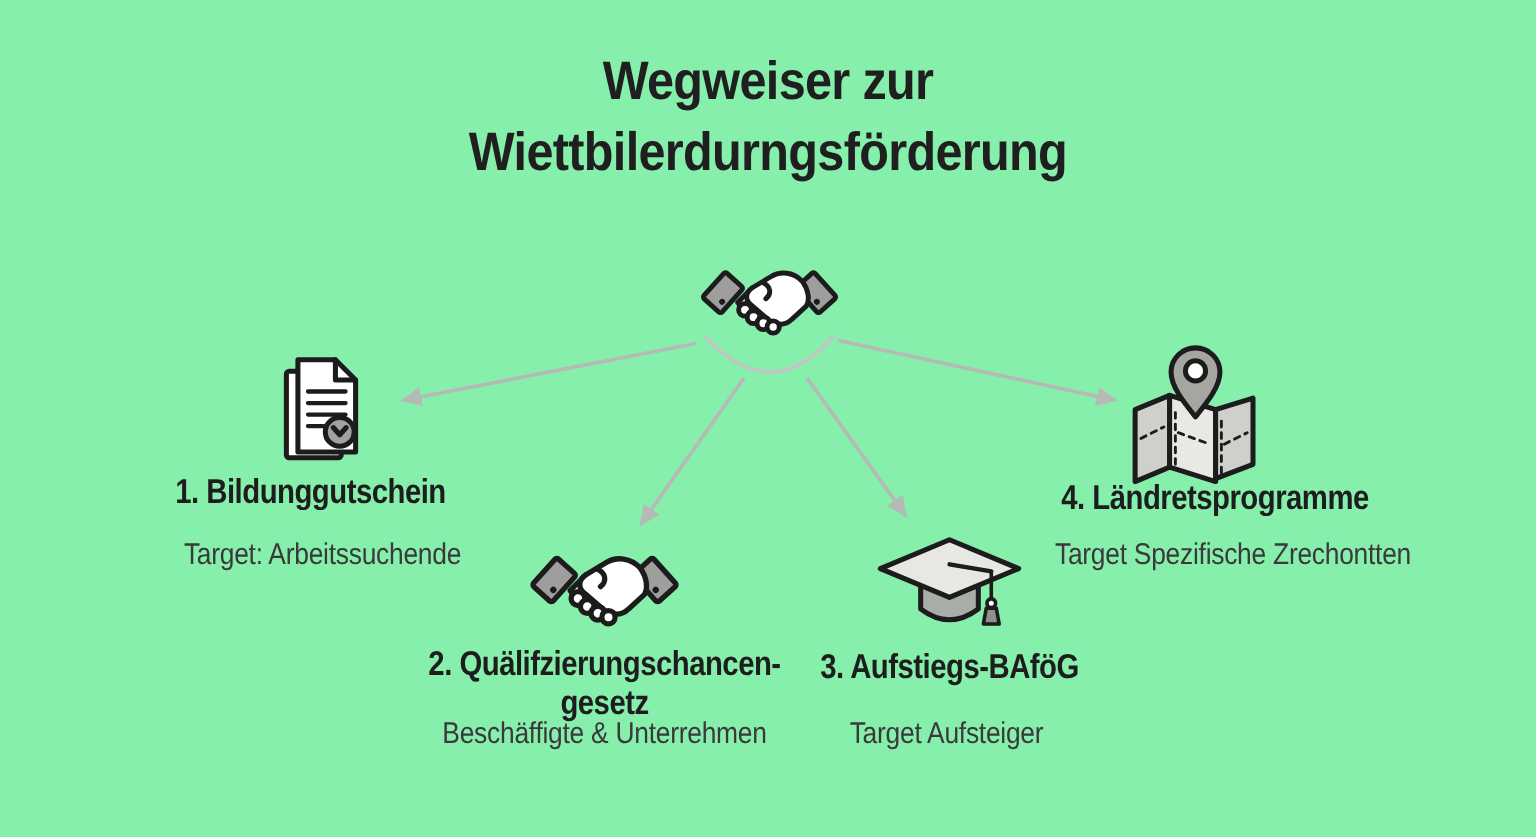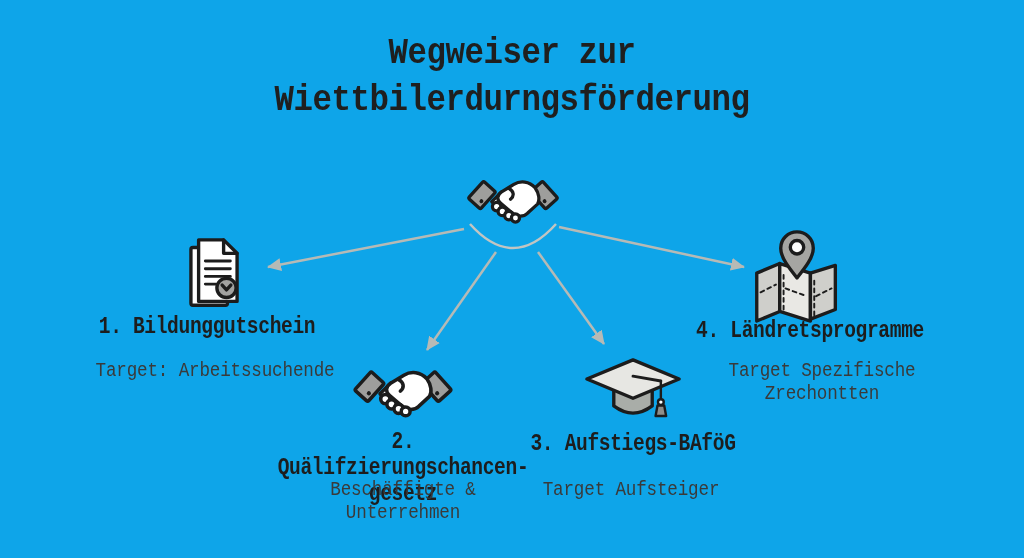--- a/index.html
+++ b/index.html
@@ -1,17 +1,17 @@
 <!DOCTYPE html>
 <html><head>
 <meta charset="utf-8">
 <style>
   html,body{margin:0;padding:0;}
   body{font-family:"Liberation Sans", sans-serif; background:#e9e9e9;}
-  #canvas{position:relative;width:1024px;height:558px;background:#0ea5e9;overflow:hidden;font-family:Liberation Mono, monospace;}
+  #canvas{position:relative;width:1024px;height:558px;background:#86efac;overflow:hidden;}
   .abs{position:absolute;}
   .title{left:0;right:0;top:30px;text-align:center;font-weight:700;font-size:36px;
          line-height:47px;color:#1f1f1f;transform:scaleX(.9);letter-spacing:-0.5px;}
   .title span{display:block;}
   .label{font-weight:700;font-size:23px;color:#1d1d1d;text-align:center;width:300px;
          transform:scaleX(.85);line-height:26px;letter-spacing:-0.4px;}
   .sub{font-size:20px;color:#3a3a3a;text-align:center;width:300px;
        transform:scaleX(.88);letter-spacing:-0.2px;}
   svg{display:block;}
   .arrowlayer{left:0;top:0;pointer-events:none;}

